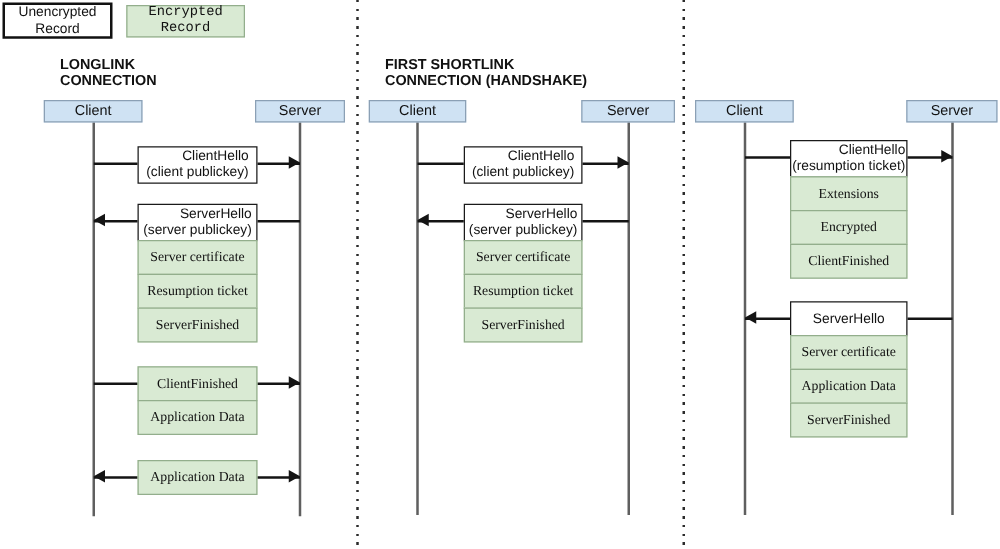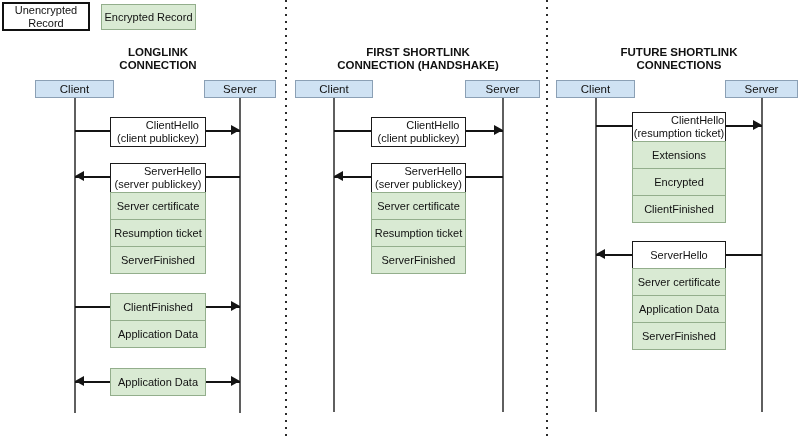--- a/index.html
+++ b/index.html
@@ -25,31 +25,32 @@
     color: #111;
     z-index: 3;
   }
   .unenc {
     background: var(--unencrypted-fill, #fff);
     border: 1.5px solid var(--unencrypted-border, #1a1a1a);
   }
   .enc {
     background: var(--encrypted-fill, #d9ead3);
     border: 1px solid var(--encrypted-border, #93ae8c);
+    font-family: Liberation Serif, serif;
   }
   .actor {
     background: var(--actor-fill, #cfe2f3);
     border: 1px solid var(--actor-border, #8ba0b5);
     font-size: 11.5px;
     z-index: 3;
   }
   .col-title {
     position: absolute;
     width: 220px;
-    text-align: center;
+    text-align: left;
     font-weight: bold;
     font-size: 11.5px;
     line-height: 13px;
     white-space: pre-line;
     color: #111;
     z-index: 2;
   }
   .lifeline {
     position: absolute;
     width: 2px;
@@ -90,20 +91,21 @@
   }
   .legend-unenc {
     left: 2px; top: 2px; width: 88px; height: 29px;
     background: var(--unencrypted-fill, #fff);
     border: 2px solid #111;
   }
   .legend-enc {
     left: 101px; top: 4px; width: 95px; height: 26px;
     background: var(--encrypted-fill, #d9ead3);
     border: 1px solid var(--encrypted-border, #93ae8c);
+    font-family: Liberation Mono, monospace;
   }
 </style>
 </head>
 <body>
 
 <div id="stage" style="--unencrypted-fill: #ffffff; --unencrypted-border: #1a1a1a; --encrypted-fill: #d9ead3; --encrypted-border: #93ae8c; --actor-fill: #cfe2f3; --actor-border: #8ba0b5; --lifeline: #5f5f5f; --arrow: #141414;">
   <div class="legend-box legend-unenc">Unencrypted
 Record</div>
   <div class="legend-box legend-enc">Encrypted Record</div>
   <div class="separator" style="left:285px"></div>
@@ -144,22 +146,20 @@
     <div class="arrow-head" style="left: 493.5px; top: 125px; border-top: 5.5px solid transparent; border-bottom: 5.5px solid transparent; border-left: 9px solid rgb(20, 20, 20);"></div>
     <div class="box unenc" style="left: 371px; top: 117px; width: 95px; height: 30px;">ClientHello
 (client publickey)</div>
     <div class="arrow-line" style="left: 334px; top: 176px; width: 168.5px;"></div>
     <div class="arrow-head" style="left: 334px; top: 171px; border-top: 5.5px solid transparent; border-bottom: 5.5px solid transparent; border-right: 9px solid rgb(20, 20, 20);"></div>
     <div class="box unenc" style="left: 371px; top: 163px; width: 95px; height: 30px;">ServerHello
 (server publickey)</div>
     <div class="box enc" style="left: 371px; top: 192px; width: 95px; height: 28px;">Server certificate</div>
     <div class="box enc" style="left: 371px; top: 219px; width: 95px; height: 28px;">Resumption ticket</div>
     <div class="box enc" style="left: 371px; top: 246px; width: 95px; height: 28px;">ServerFinished</div>
-    <div class="col-title" style="left: 569px; top: 46px;">FUTURE SHORTLINK
-CONNECTIONS</div>
     <div class="lifeline" style="left: 594.5px; top: 97px; height: 315px;"></div>
     <div class="lifeline" style="left: 760.5px; top: 97px; height: 315px;"></div>
     <div class="box actor" style="left: 556px; top: 80px; width: 79px; height: 18px;">Client</div>
     <div class="box actor" style="left: 725px; top: 80px; width: 73px; height: 18px;">Server</div>
     <div class="arrow-line" style="left: 595.5px; top: 125px; width: 166px;"></div>
     <div class="arrow-head" style="left: 752.5px; top: 120px; border-top: 5.5px solid transparent; border-bottom: 5.5px solid transparent; border-left: 9px solid rgb(20, 20, 20);"></div>
     <div class="box unenc" style="left: 632px; top: 112px; width: 94px; height: 30px;">ClientHello
 (resumption ticket)</div>
     <div class="box enc" style="left: 632px; top: 141px; width: 94px; height: 28px;">Extensions</div>
     <div class="box enc" style="left: 632px; top: 168px; width: 94px; height: 28px;">Encrypted</div>

